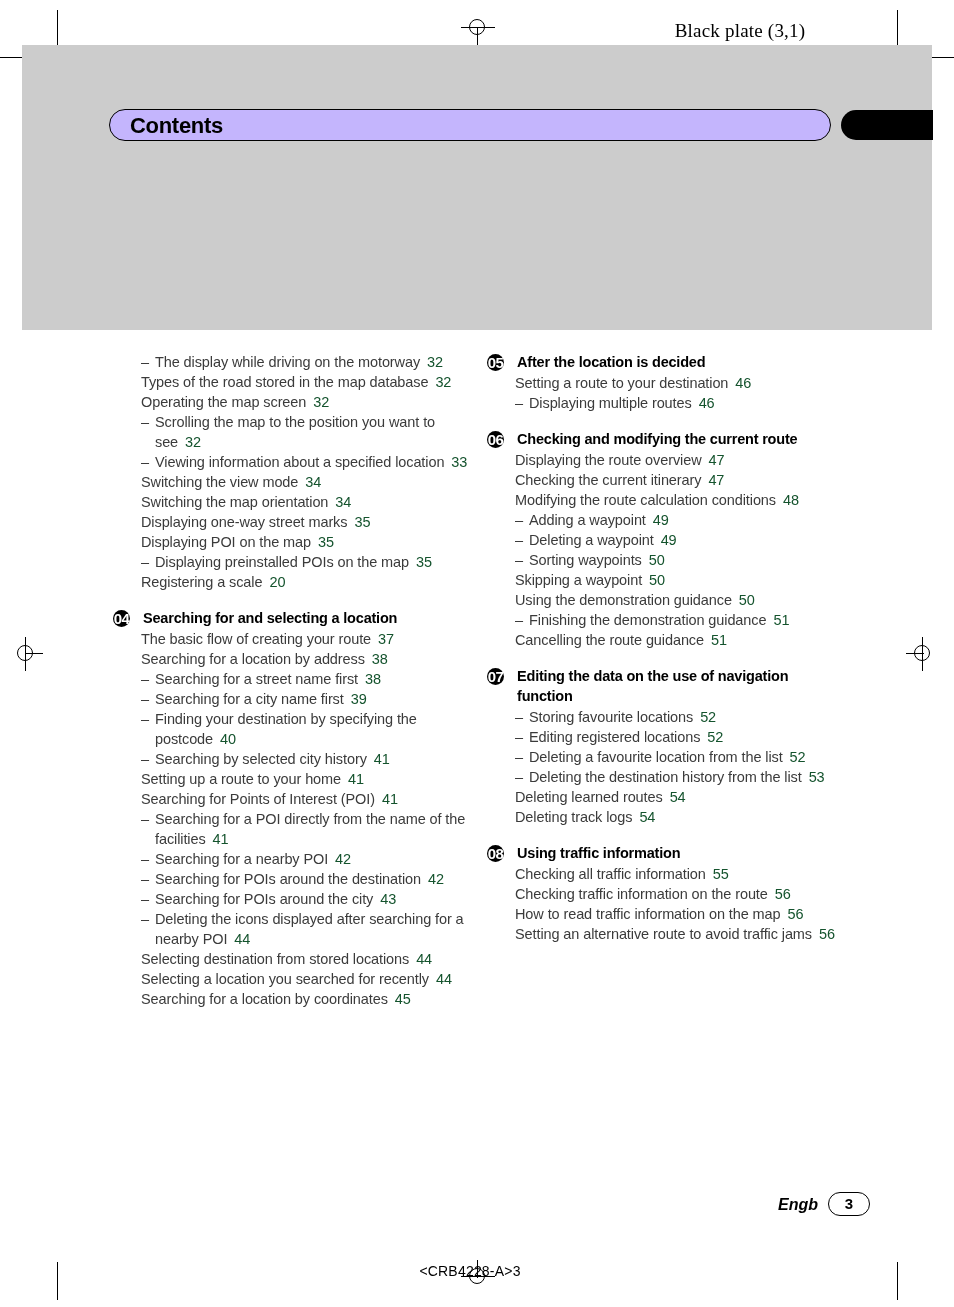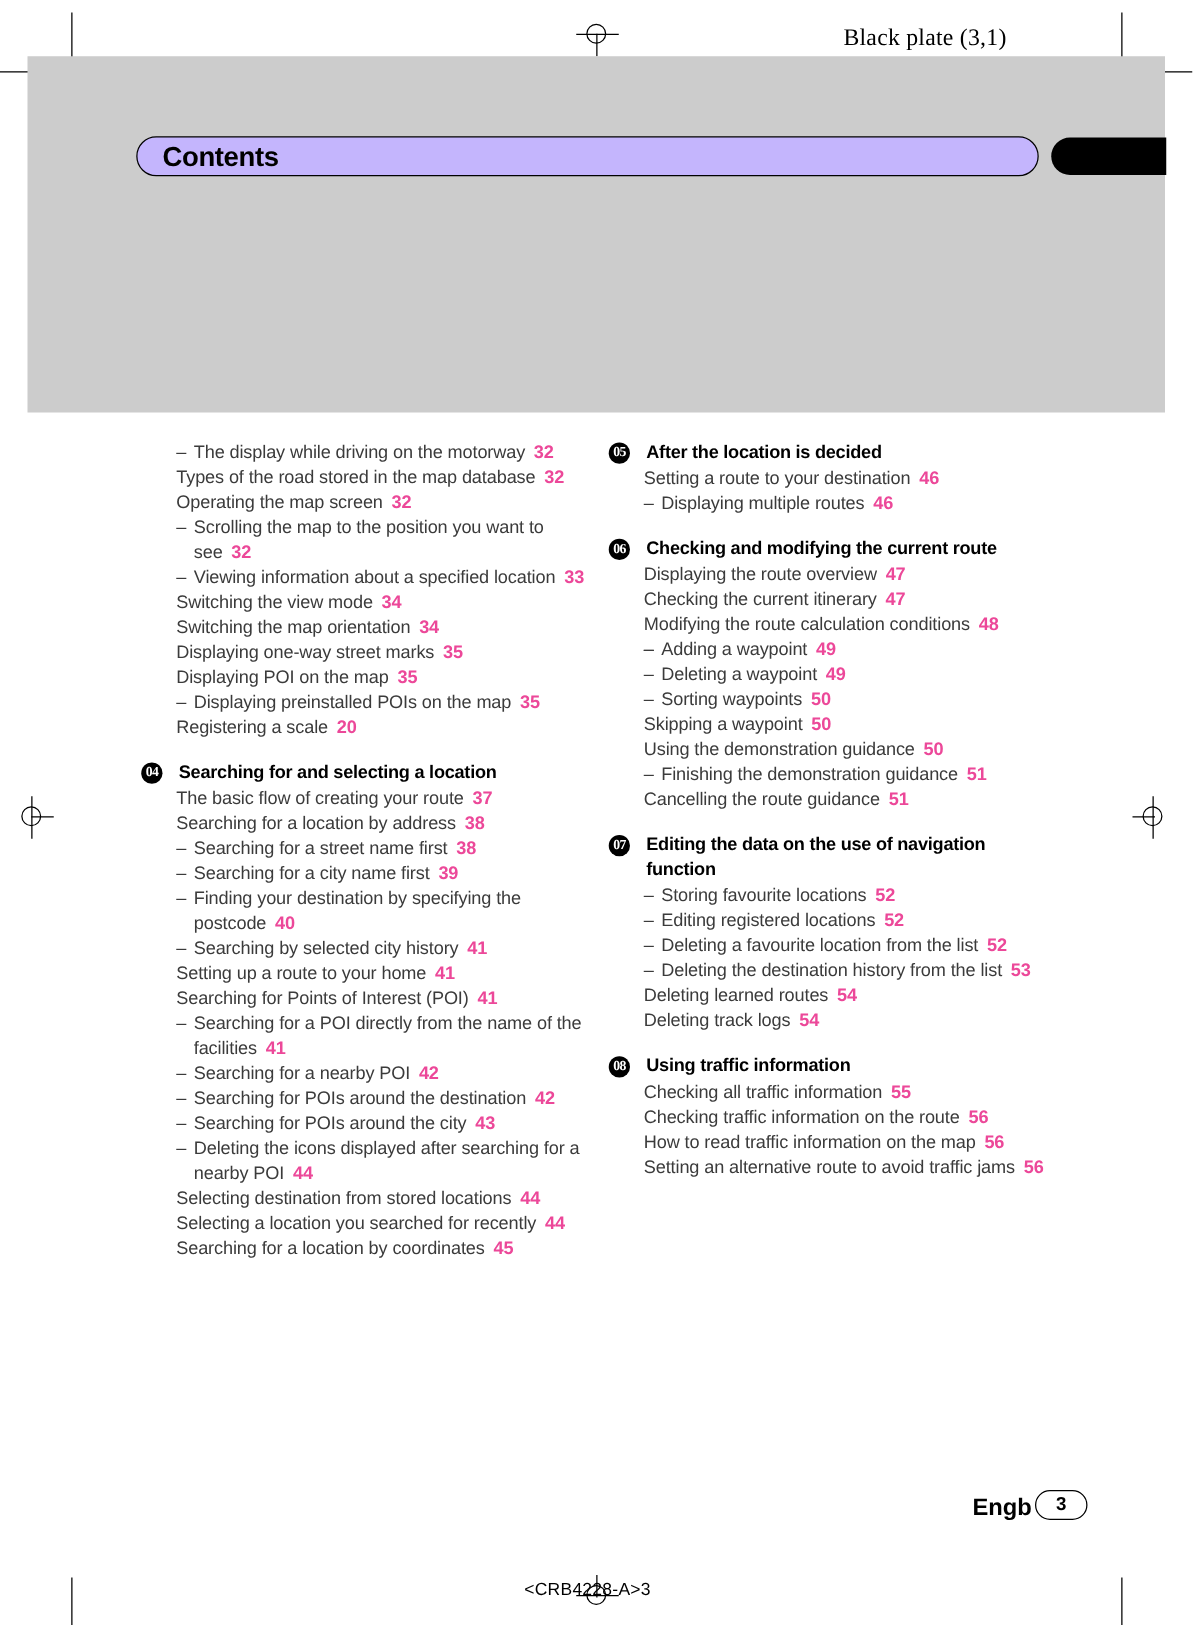--- a/index.html
+++ b/index.html
@@ -131,26 +131,25 @@
 
   .badge {
     position: absolute;
     left: 0;
     top: 2px;
     width: 17px;
     height: 17px;
     border-radius: 50%;
     background: #000000;
     color: #ffffff;
-    font-size: 11px;
+    font-size: 15px;
     font-weight: bold;
     line-height: 17px;
     text-align: center;
     letter-spacing: -0.5px;
-    font-family: Liberation Serif, serif;
   }
 
   .entry {
     font-size: 14.5px;
     line-height: 20px;
     color: #3b3b3b;
     padding-left: 28px;
     text-indent: -0px;
     letter-spacing: -0.1px;
   }
@@ -166,34 +165,35 @@
   .entry.sub .wrap {
     padding-left: 0;
     text-indent: 0;
   }
   .entry.sub .dash {
     position: absolute;
     left: 28px;
     color: #3b3b3b;
   }
   .pg {
-    font-weight: bold;
-    color: #ec4899;
+    font-weight: normal;
+    color: #14532d;
     padding-left: 7px;
     white-space: nowrap;
   }
 
   
   .footer-lang {
     position: absolute;
     left: 778px;
     top: 1196px;
-    font-size: 19px;
+    font-size: 16px;
     font-weight: bold;
     letter-spacing: 0px;
+    font-style: italic;
   }
   .page-pill {
     position: absolute;
     left: 828px;
     top: 1192px;
     width: 42px;
     height: 24px;
     border: 1.5px solid #000000;
     border-radius: 12px;
     box-sizing: border-box;

